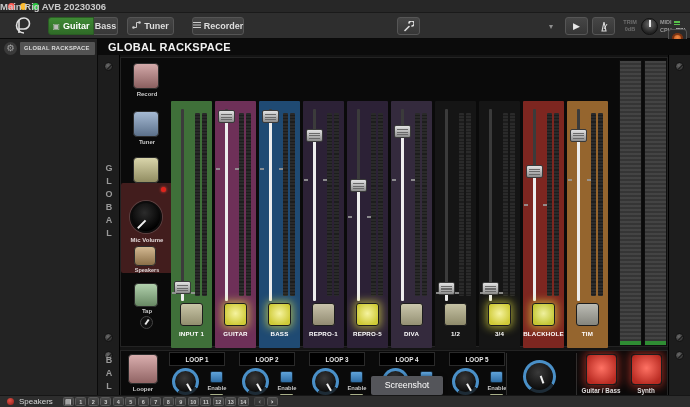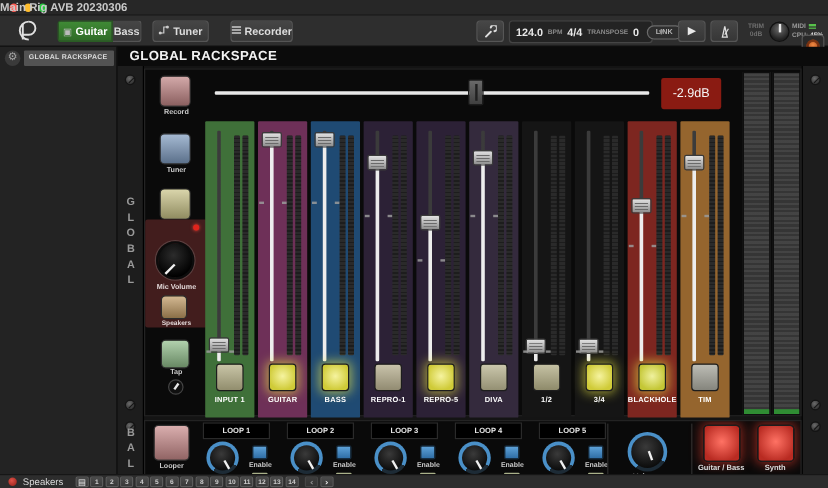--- a/index.html
+++ b/index.html
@@ -188,28 +188,20 @@
       </span>
       <span>Recorder</span>
     </div>
 
     <div class="sqbtn" style="left:397px;">
       <svg width="11" height="11" viewBox="0 0 11 11">
         <path d="M2 9.5 L6 5.5 M6 2 a2.6 2.6 0 1 1 3 3" fill="none" stroke="#ddd" stroke-width="1.6" stroke-linecap="round"></path>
       </svg>
     </div>
 
-    <div class="bpmbox">
-      <span class="big">124.0</span>
-      <span class="sm">BPM</span>
-      <span class="big">4/4</span>
-      <span class="sm">TRANSPOSE</span>
-      <span class="big">0</span>
-      <span class="linkbtn">LINK</span>
-    </div>
     <div class="ddchevron">▾</div>
 
     <div class="sqbtn" style="left:565px;font-size:9px;font-family:'DejaVu Sans',sans-serif;">
       <span>▶</span>
     </div>
     <div class="sqbtn" style="left:592px;">
       <svg width="10" height="11" viewBox="0 0 10 11">
         <path d="M3 10 L5 1 L7 10 Z" fill="none" stroke="#ddd" stroke-width="1.1"></path>
         <path d="M5 8 L8 3" stroke="#ddd" stroke-width="1"></path>
       </svg>
@@ -266,25 +258,20 @@
           </div>
         <div class="rklabel" style="top:54px;color:#e0d5d5;">Mic Volume</div>
         <div class="rkbtn" style="left: 13px; top: 63px; width: 22px; height: 20px; background-color: rgb(192, 154, 99);"></div>
         <div class="rklabel" style="top:84px;color:#e0d5d5;font-size:5.5px;">Speakers</div>
       </div>
 
       <div class="rkbtn" style="left: 13px; top: 225px; width: 24px; height: 24px; background-color: rgb(144, 189, 138);"></div>
       <div class="rklabel" style="top:250px;">Tap</div>
       <div class="metroicon"></div>
 
-      <div class="sliderzone">
-        <div class="strack"></div>
-        <div class="shandle" id="masterHandle" style="left: 216.7px;"></div>
-        <div class="dbdisplay" style="background: rgb(138, 27, 18);">-2.9dB</div>
-      </div>
 
       <div class="channels">
         <div class="channel" style="background: rgb(63, 112, 57);">
           <div class="slot" style="background: linear-gradient(rgb(59, 59, 59) 93%, rgb(237, 237, 237) 93%);"></div>
             <div class="cap" style="top: 179.56px;"></div>
           <div class="tick l" style="top: 191.32px;"></div>
             <div class="tick r" style="top: 191.32px;"></div>
           <div class="meter m1"></div>
             <div class="meter m2"></div>
           <div class="chbtn" style="background-color: rgb(182, 177, 137);"></div>
@@ -457,20 +444,21 @@
         </div>
       <div class="vollabel">Volume</div>
       <div class="divider" style="left:455px;"></div>
 
       <div class="permbtn" style="left:465px;"></div>
       <div class="permlabel" style="left:450px;">Guitar / Bass</div>
       <div class="permbtn" style="left:510px;"></div>
       <div class="permlabel" style="left:495px;">Synth</div>
     </div>
 
+    <div class="tooltip">Screenshot</div>
   </div>
 
   <div class="statusbar">
     <div class="recdot"></div>
     <div class="reclabel">Speakers</div>
     <div class="pagebtn nav">▤</div>
     <div id="pages">
         <div class="pagebtn">1</div>
         <div class="pagebtn">2</div>
         <div class="pagebtn">3</div>

